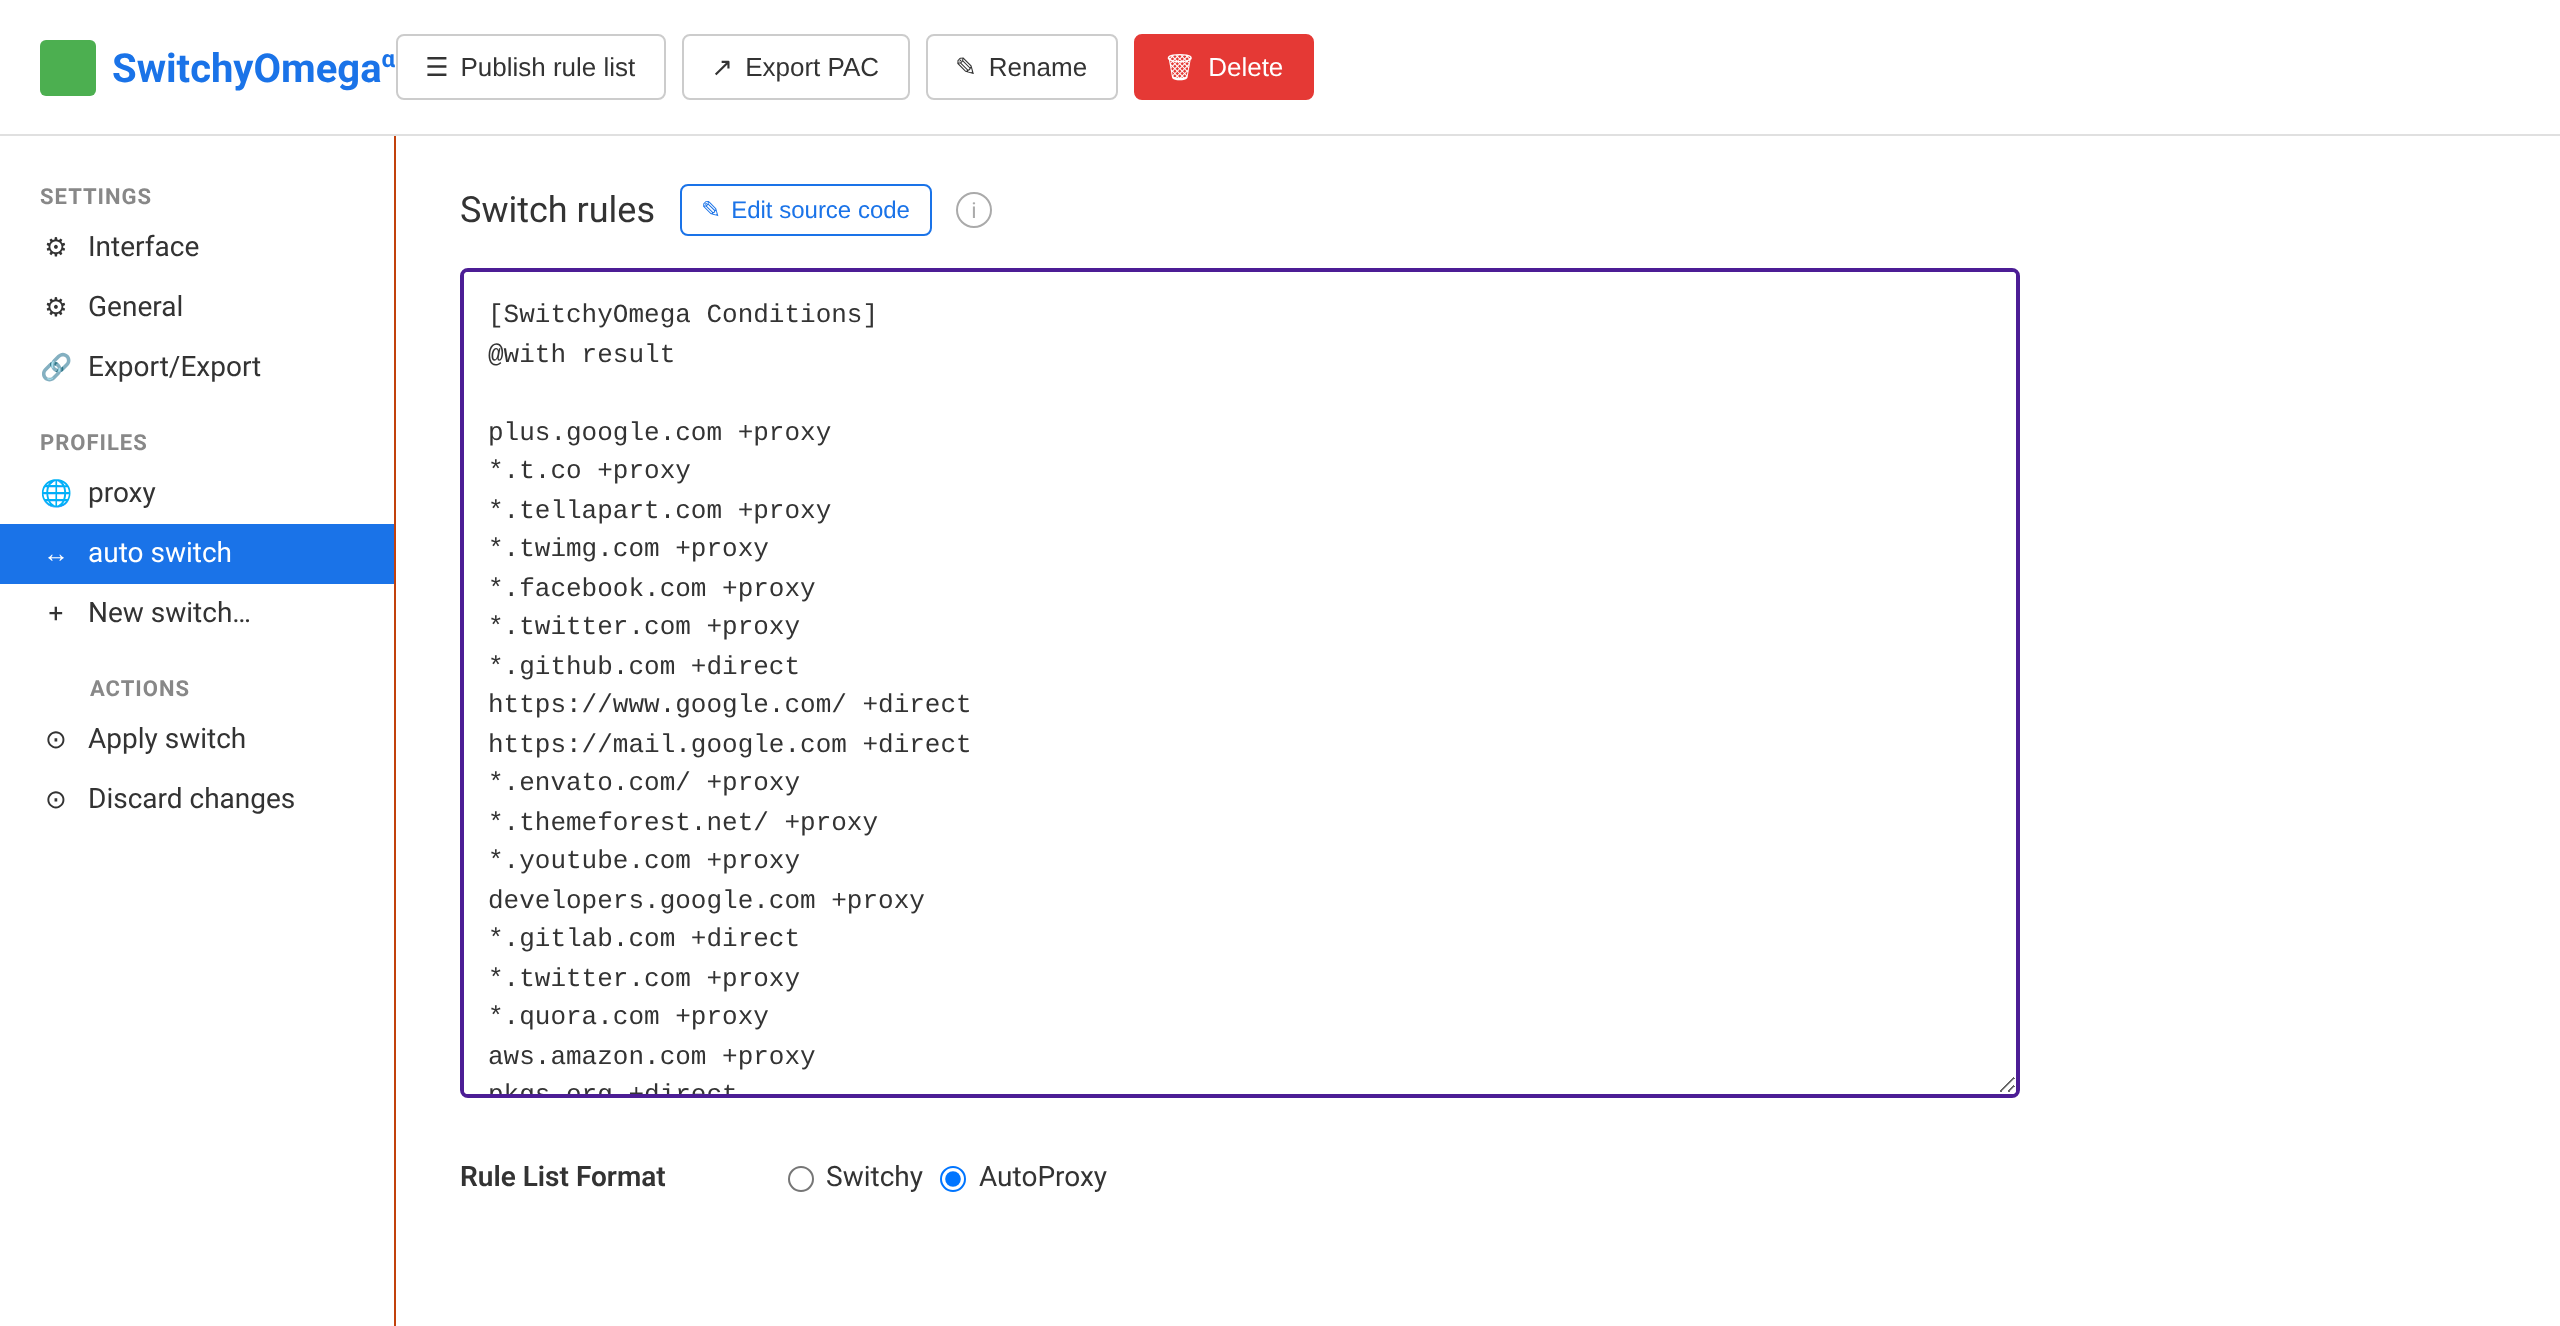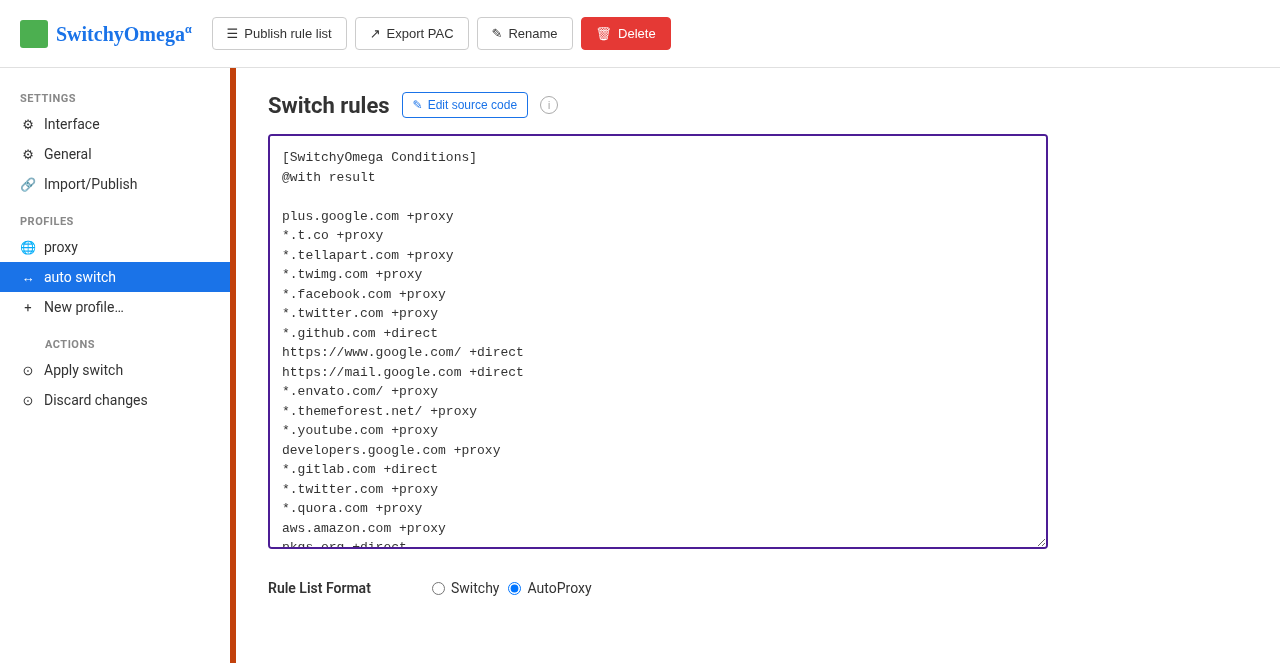--- a/index.html
+++ b/index.html
@@ -20,22 +20,20 @@
       padding: 0 20px;
       height: 68px;
       border-bottom: 1px solid #e0e0e0;
       background: #fff;
       flex-shrink: 0;
     }
     .logo {
       display: flex;
       align-items: center;
       gap: 8px;
-      margin-right: 20px;
-      font-family: Liberation Serif, serif;
     }
     .logo-text {
       font-size: 20px;
       font-weight: 700;
       color: #1a73e8;
     }
     .logo-icon {
       width: 28px;
       height: 28px;
       background: #4caf50;
@@ -72,22 +70,22 @@
       border-color: #e53935;
     }
     
     .body-wrap {
       display: flex;
       flex: 1;
       overflow: hidden;
     }
     
     .sidebar {
-      width: 236px;
-      border-right: 6px solid #c2410c;
+      width: 198px;
+      border-right: 1px solid #c2410c;
       padding: 16px 0;
       flex-shrink: 0;
       overflow-y: auto;
       background: #fff;
     }
     .sidebar-section-label {
       font-size: 11px;
       font-weight: 700;
       color: #888;
       text-transform: uppercase;
@@ -119,22 +117,22 @@
       overflow-y: auto;
       padding: 24px 32px;
     }
     .section-header {
       display: flex;
       align-items: center;
       gap: 12px;
       margin-bottom: 16px;
     }
     .section-title {
-      font-size: 22px;
-      font-weight: 700;
+      font-size: 18px;
+      font-weight: 400;
       color: #333;
     }
     .btn-sm {
       padding: 5px 10px;
       font-size: 12px;
       border: 1px solid #1a73e8;
       background: #fff;
       color: #1a73e8;
       border-radius: 4px;
       cursor: pointer;
@@ -251,35 +249,35 @@
     <div class="sidebar-item">
       <span class="icon">⚙</span>
       <span>Interface</span>
     </div>
     <div class="sidebar-item">
       <span class="icon">⚙</span>
       <span>General</span>
     </div>
     <div class="sidebar-item">
       <span class="icon">🔗</span>
-      <span>Import/Publish</span>
+      <span>Export/Export</span>
     </div>
 
     <div class="sidebar-section-label" style="margin-top:8px;">PROFILES</div>
     <div class="sidebar-item">
       <span class="icon">🌐</span>
       <span>proxy</span>
     </div>
     <div class="sidebar-item active">
       <span class="icon">↔</span>
       <span>auto switch</span>
     </div>
     <div class="sidebar-item">
       <span class="icon">+</span>
-      <span>New profile…</span>
+      <span>New switch…</span>
     </div>
 
     <div class="sidebar-section-label" style="margin-top:8px;padding-left:45px;">ACTIONS</div>
     <div class="sidebar-action">
       <span class="icon">⊙</span>
       <span>Apply switch</span>
     </div>
     <div class="sidebar-action">
       <span class="icon">⊙</span>
       <span>Discard changes</span>

